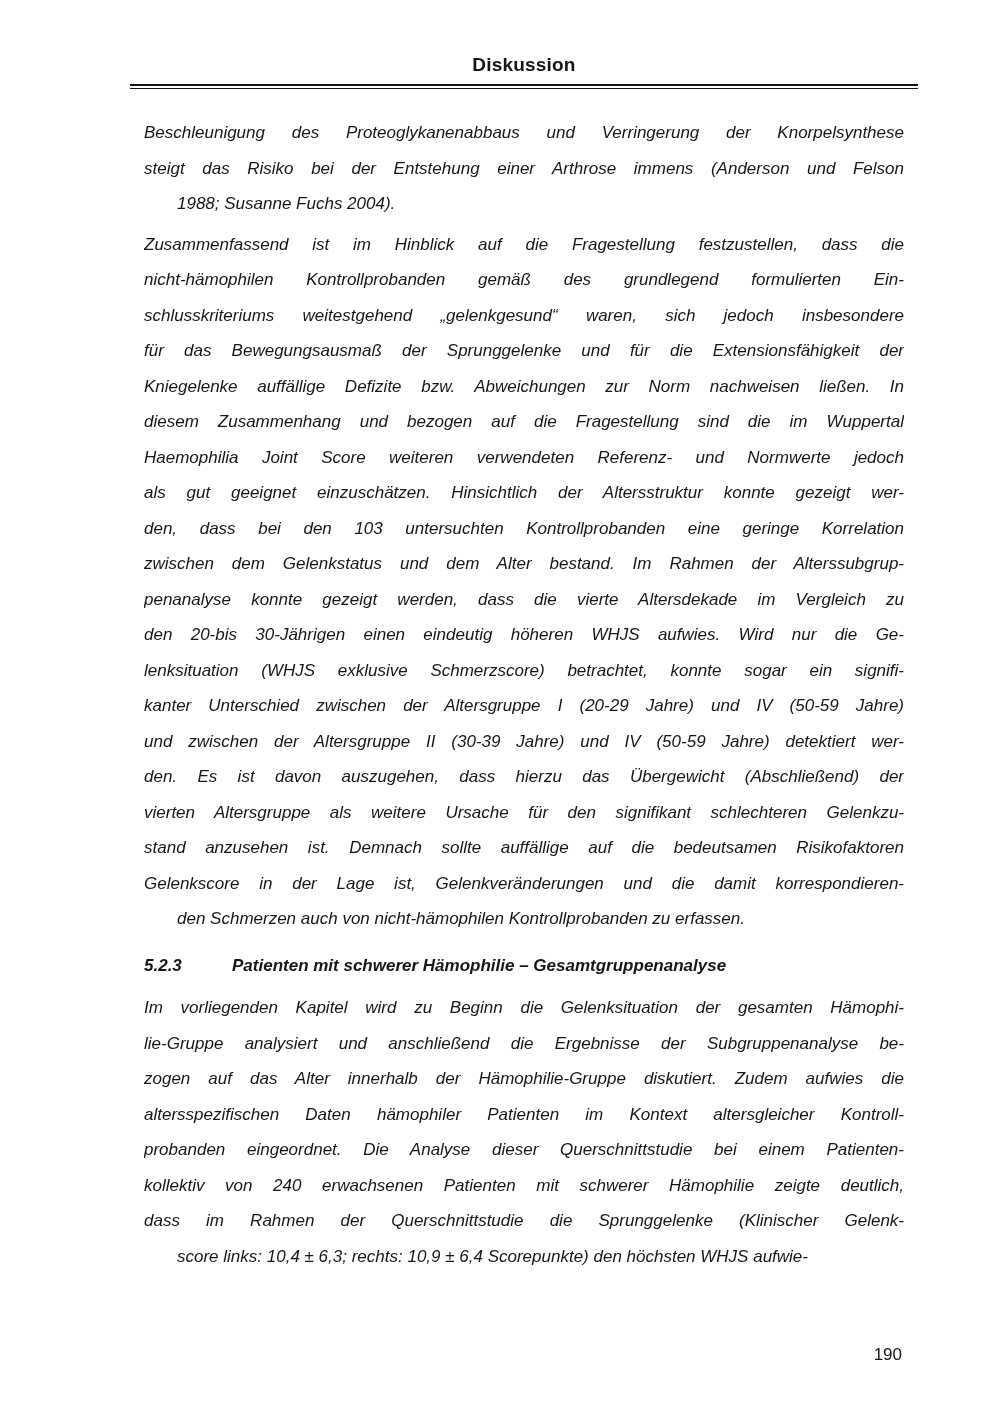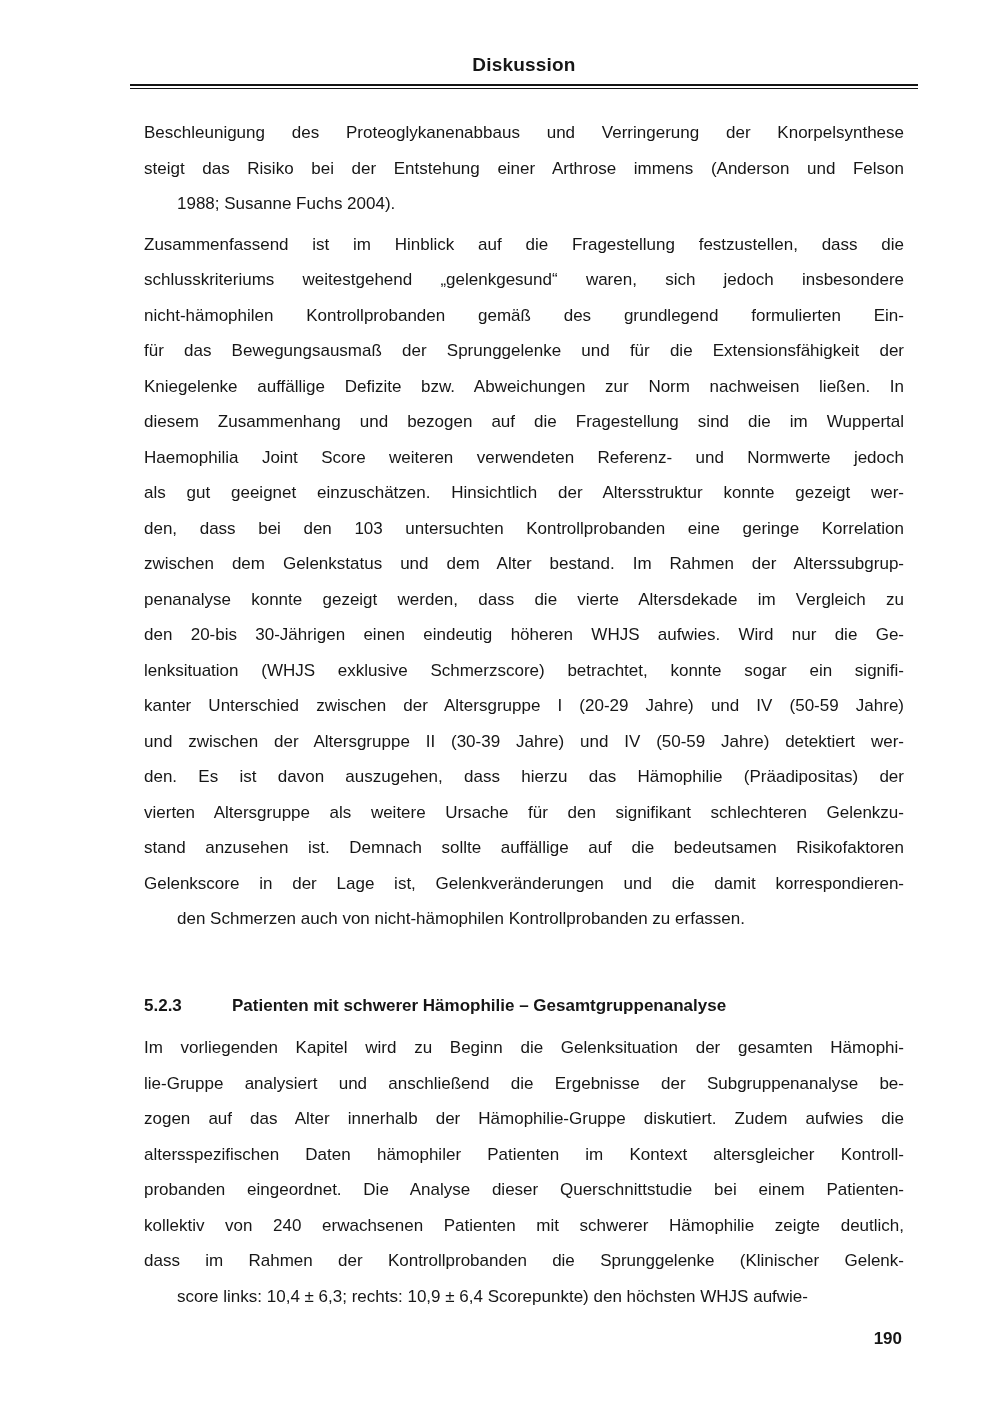--- a/index.html
+++ b/index.html
@@ -32,20 +32,21 @@
   }
   .header-rule {
     margin-top: 6px;
     height: 2px;
     border-top: 2.5px solid #141414;
     border-bottom: 1.2px solid #141414;
   }
   .doc-body {
     margin: 26px 96px 0 144px;
     font-size: 17px;
+    font-style: italic;
   }
   .paragraph {
     margin: 0 0 5px 0;
   }
   .line {
     height: 35.5px;
     line-height: 35.5px;
     text-align: justify;
     text-align-last: justify;
     -moz-text-align-last: justify;
@@ -60,73 +61,71 @@
   }
   .heading {
     margin: 11px 0 7px 0;
     line-height: 35.5px;
     font-weight: bold;
     font-size: 17px;
   }
   .heading-number {
     display: inline-block;
     width: 88px;
-    margin-top: 40px;
   }
   .page-number {
     position: absolute;
     right: 98px;
-    bottom: 64px;
+    bottom: 48px;
     font-size: 17px;
     line-height: 22px;
-    font-weight: bold;
   }
 </style>
 </head>
 <body>
 
 <div class="page">
   <div class="doc-header">
     <div class="doc-title">Diskussion</div>
     <div class="header-rule"></div>
   </div>
   <div class="doc-body">
       <div class="paragraph">
         <div class="line">Beschleunigung des Proteoglykanenabbaus und Verringerung der Knorpelsynthese</div>
         <div class="line">steigt das Risiko bei der Entstehung einer Arthrose immens (Anderson und Felson</div>
         <div class="line last">1988; Susanne Fuchs 2004).</div>
       </div>
       <div class="paragraph">
         <div class="line">Zusammenfassend ist im Hinblick auf die Fragestellung festzustellen, dass die</div>
+        <div class="line">nicht-hämophilen Kontrollprobanden gemäß des grundlegend formulierten Ein-</div>
         <div class="line">schlusskriteriums weitestgehend „gelenkgesund“ waren, sich jedoch insbesondere</div>
-        <div class="line">nicht-hämophilen Kontrollprobanden gemäß des grundlegend formulierten Ein-</div>
         <div class="line">für das Bewegungsausmaß der Sprunggelenke und für die Extensionsfähigkeit der</div>
         <div class="line">Kniegelenke auffällige Defizite bzw. Abweichungen zur Norm nachweisen ließen. In</div>
         <div class="line">diesem Zusammenhang und bezogen auf die Fragestellung sind die im Wuppertal</div>
         <div class="line">Haemophilia Joint Score weiteren verwendeten Referenz- und Normwerte jedoch</div>
         <div class="line">als gut geeignet einzuschätzen. Hinsichtlich der Altersstruktur konnte gezeigt wer-</div>
         <div class="line">den, dass bei den 103 untersuchten Kontrollprobanden eine geringe Korrelation</div>
         <div class="line">zwischen dem Gelenkstatus und dem Alter bestand. Im Rahmen der Alterssubgrup-</div>
         <div class="line">penanalyse konnte gezeigt werden, dass die vierte Altersdekade im Vergleich zu</div>
         <div class="line">den 20-bis 30-Jährigen einen eindeutig höheren WHJS aufwies. Wird nur die Ge-</div>
         <div class="line">lenksituation (WHJS exklusive Schmerzscore) betrachtet, konnte sogar ein signifi-</div>
         <div class="line">kanter Unterschied zwischen der Altersgruppe I (20-29 Jahre) und IV (50-59 Jahre)</div>
         <div class="line">und zwischen der Altersgruppe II (30-39 Jahre) und IV (50-59 Jahre) detektiert wer-</div>
-        <div class="line">den. Es ist davon auszugehen, dass hierzu das Hämophilie (Präadipositas) der</div>
+        <div class="line">den. Es ist davon auszugehen, dass hierzu das Übergewicht (Abschließend) der</div>
         <div class="line">vierten Altersgruppe als weitere Ursache für den signifikant schlechteren Gelenkzu-</div>
         <div class="line">stand anzusehen ist. Demnach sollte auffällige auf die bedeutsamen Risikofaktoren</div>
         <div class="line">Gelenkscore in der Lage ist, Gelenkveränderungen und die damit korrespondieren-</div>
         <div class="line last">den Schmerzen auch von nicht-hämophilen Kontrollprobanden zu erfassen.</div>
       </div>
       <div class="heading"><span class="heading-number">5.2.3</span><span class="heading-text">Patienten mit schwerer Hämophilie – Gesamtgruppenanalyse</span></div>
       <div class="paragraph">
         <div class="line">Im vorliegenden Kapitel wird zu Beginn die Gelenksituation der gesamten Hämophi-</div>
         <div class="line">lie-Gruppe analysiert und anschließend die Ergebnisse der Subgruppenanalyse be-</div>
         <div class="line">zogen auf das Alter innerhalb der Hämophilie-Gruppe diskutiert. Zudem aufwies die</div>
         <div class="line">altersspezifischen Daten hämophiler Patienten im Kontext altersgleicher Kontroll-</div>
         <div class="line">probanden eingeordnet. Die Analyse dieser Querschnittstudie bei einem Patienten-</div>
         <div class="line">kollektiv von 240 erwachsenen Patienten mit schwerer Hämophilie zeigte deutlich,</div>
-        <div class="line">dass im Rahmen der Kontrollprobanden die Sprunggelenke (Klinischer Gelenk-</div>
+        <div class="line">dass im Rahmen der Querschnittstudie die Sprunggelenke (Klinischer Gelenk-</div>
         <div class="line last">score links: 10,4 ± 6,3; rechts: 10,9 ± 6,4 Scorepunkte) den höchsten WHJS aufwie-</div>
       </div>
     </div>
   <div class="page-number">190</div>
 </div>
 
 </body></html>

